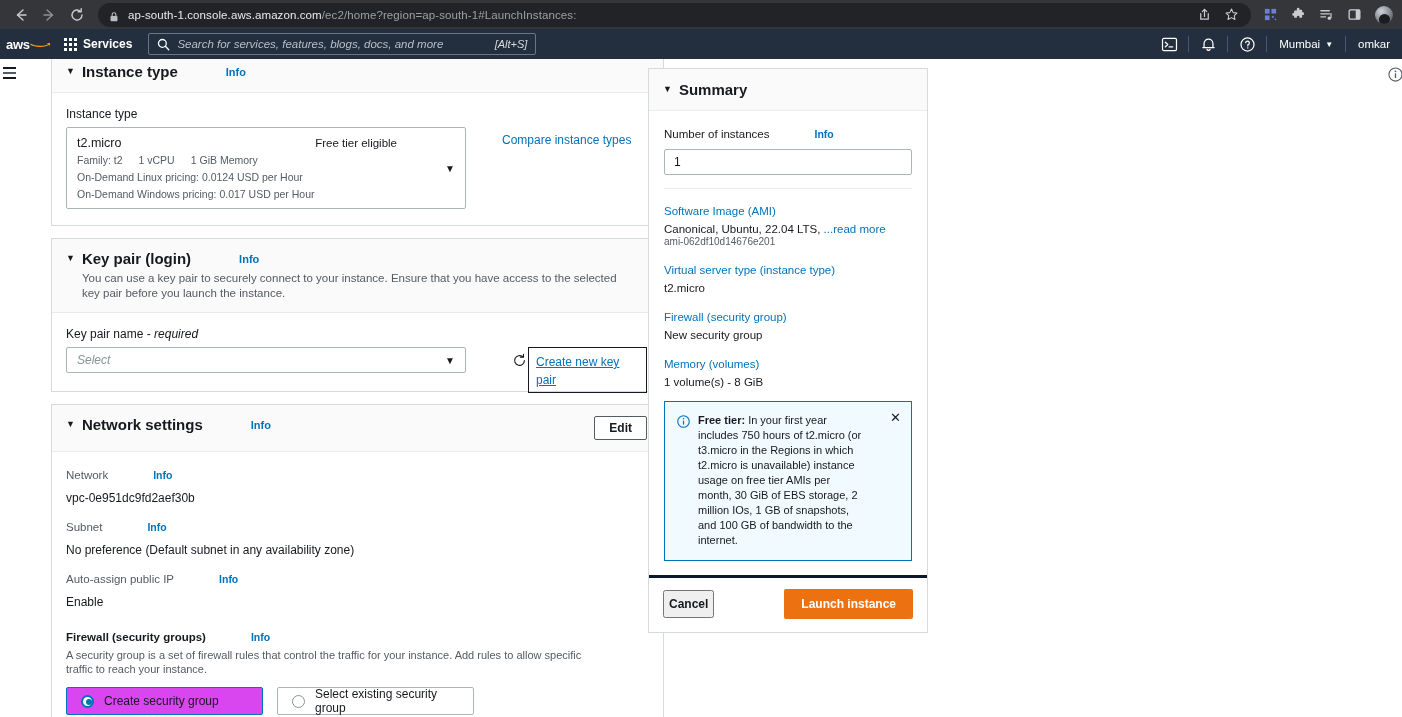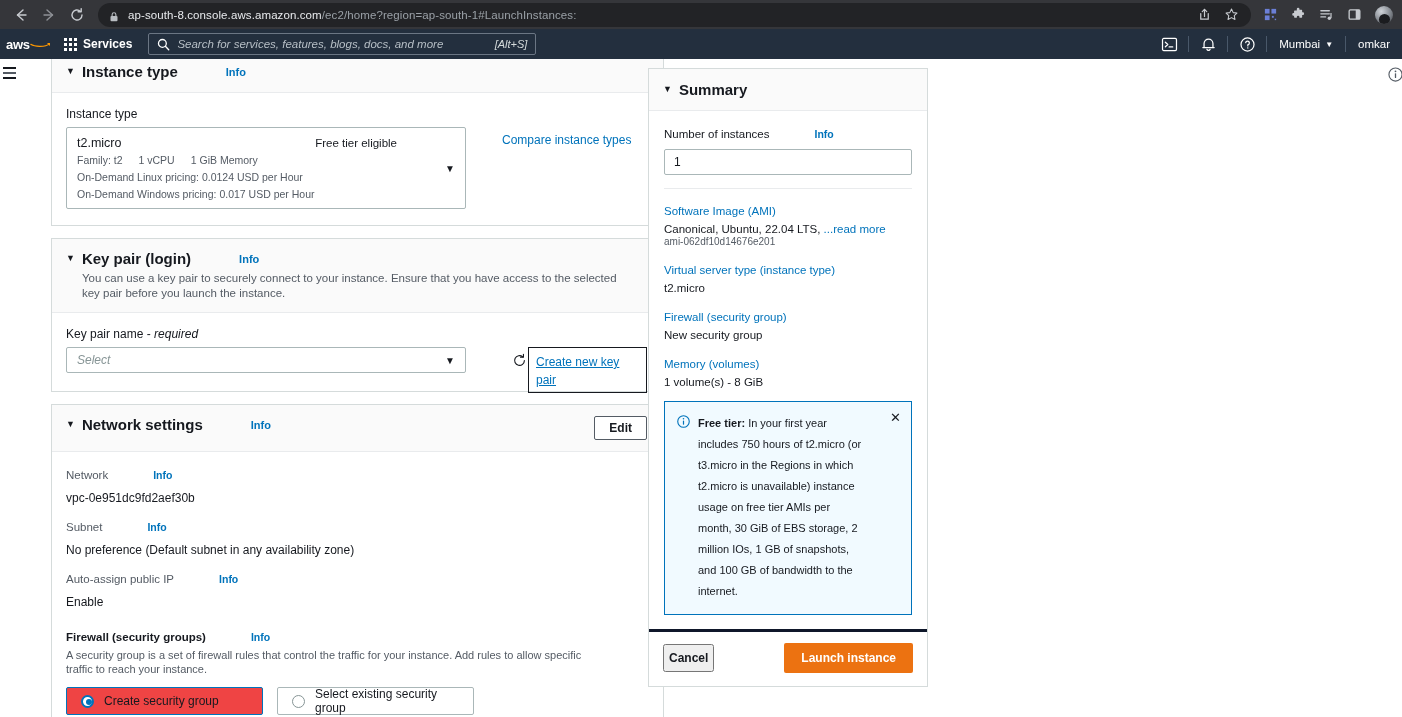--- a/index.html
+++ b/index.html
@@ -196,21 +196,21 @@
   .sg-title { font-size: 11.5px; color: #16191f; font-weight: 700; }
   .sg-desc {
     font-size: 11px; color: #545b64; line-height: 14px; margin-top: 2px; max-width: 520px;
   }
   .radio-row { display: flex; gap: 14px; margin-top: 11px; }
   .radio-card {
     border: 1px solid #aab7b8; border-radius: 2px; padding: 0 14px;
     height: 28px; display: flex; align-items: center; gap: 10px;
     font-size: 12px; color: #16191f; background: #fff;
   }
-  .radio-card.active { background: #ef4444; border-color: #0073bb; }
+  .radio-card.active { background: #d946ef; border-color: #0073bb; }
   .radio-card:nth-child(1){ width: 197px; }
   .radio-card:nth-child(2){ width: 197px; }
   .radio-dot {
     width: 13px; height: 13px; border-radius: 50%; border: 1px solid #879596;
     background: #fff; flex: 0 0 auto; position: relative;
   }
   .radio-card.active .radio-dot { border: 2px solid #0073bb; }
   .radio-card.active .radio-dot::after {
     content: ''; position: absolute; left: 2.5px; top: 2.5px;
     width: 6px; height: 6px; border-radius: 50%; background: #0073bb;
@@ -237,21 +237,21 @@
   .sum-val .more { color: #0073bb; }
   .sum-sub { font-size: 10px; color: #545b64; margin-top: 1px; }
   .sum-group { margin-bottom: 13px; }
 
   .freetier {
     margin: 5px 0 14px 0; border: 1px solid #0073bb; background: #f1faff;
     padding: 11px 12px 12px 12px; display: flex; position: relative;
   }
   .ft-ico { flex: 0 0 auto; margin-right: 8px; margin-top: 1px; }
   .ft-text {
-    font-size: 11px; color: #16191f; line-height: 21px; max-width: 168px;
+    font-size: 11px; color: #16191f; line-height: 15px; max-width: 168px;
   }
   .ft-text b { font-weight: 700; }
   .ft-close {
     position: absolute; right: 10px; top: 9px; font-size: 13px; color: #16191f;
     line-height: 13px;
   }
   .summary-footer {
     border-top: 3px solid #0f172a; padding: 11px 14px 13px 14px;
     display: flex; align-items: center;
   }
@@ -296,21 +296,21 @@
       </div>
     </div>
 
     <div class="omnibox">
       <span class="lock-ico">
         <svg width="12" height="12" viewBox="0 0 12 12">
             <rect x="2.5" y="5" width="7" height="5.3" rx="1" fill="#b9bdc2"></rect>
             <path d="M4.1 5 V3.7 a1.9 1.9 0 0 1 3.8 0 V5" stroke="#b9bdc2" stroke-width="1.1" fill="none"></path>
           </svg>
       </span>
-      <span class="url-text"><span>ap-south-8.console.aws.amazon.com</span><span class="dim">/ec2/home?region=ap-south-1#LaunchInstances:</span></span>
+      <span class="url-text"><span>ap-south-1.console.aws.amazon.com</span><span class="dim">/ec2/home?region=ap-south-1#LaunchInstances:</span></span>
       <span class="omni-actions">
         <span class="omni-ico">
           <svg width="15" height="15" viewBox="0 0 16 16">
               <path d="M4 7 V13 H12 V7" stroke="#c8cbd0" stroke-width="1.3" fill="none" stroke-linecap="round"></path>
               <path d="M8 10 V2.6" stroke="#c8cbd0" stroke-width="1.3" stroke-linecap="round"></path>
               <path d="M5.6 5 L8 2.6 L10.4 5" stroke="#c8cbd0" stroke-width="1.3" fill="none" stroke-linecap="round" stroke-linejoin="round"></path>
             </svg>
         </span>
         <span class="omni-ico">
           <svg width="15" height="15" viewBox="0 0 16 16">

